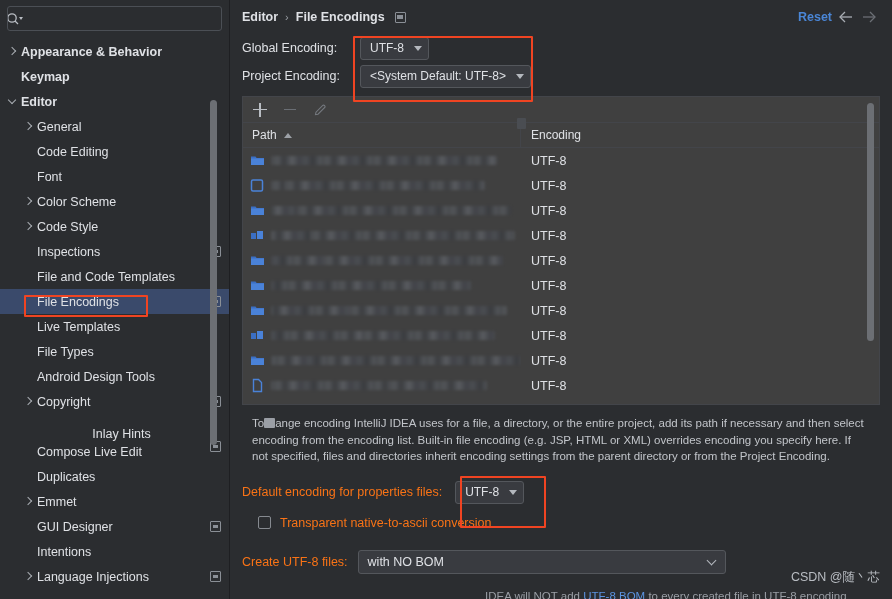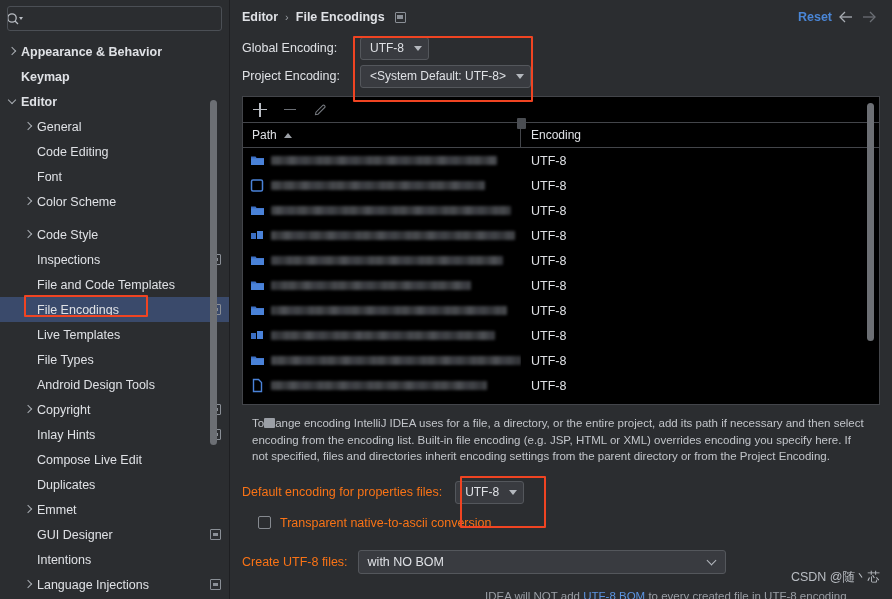--- a/index.html
+++ b/index.html
@@ -107,21 +107,21 @@
     border-radius: 3px; display: inline-flex; align-items: center;
     padding: 0 6px 0 9px; font-size: 12px; color: #dfe1e5; cursor: pointer;
     gap: 10px;
   }
   .combo .caret {
     width: 0; height: 0; border-left: 4.5px solid transparent;
     border-right: 4.5px solid transparent; border-top: 5px solid #b4b8be;
   }
   .panel-wrap {
     margin: 6px 12px 0 12px; border: 1px solid #43454a;
-    background: #000000; position: relative;
+    background: #404040; position: relative;
   }
   .tbl-toolbar {
     height: 26px; border-bottom: 1px solid #43454a;
     display: flex; align-items: center; padding-left: 9px; gap: 14px;
   }
   .tb-btn { width: 16px; height: 16px; position: relative; cursor: pointer; }
   .tb-plus::before, .tb-plus::after {
     content: ""; position: absolute; background: #b9bdc3;
   }
   .tb-plus::before { left: 7px; top: 1px; width: 1.5px; height: 14px; }
@@ -254,21 +254,21 @@
           <span class="label">Code Editing</span>
         </div>
         <div class="tree-item" style="padding-left: 22px;">
           <span class="arrow"></span>
           <span class="label">Font</span>
         </div>
         <div class="tree-item" style="padding-left: 22px;">
           <span class="arrow right"></span>
           <span class="label">Color Scheme</span>
         </div>
-        <div class="tree-item" style="padding-left: 22px; margin-top: 8px;">
+        <div class="tree-item" style="padding-left: 22px;">
           <span class="arrow right"></span>
           <span class="label">Code Style</span>
         </div>
         <div class="tree-item" style="padding-left: 22px;">
           <span class="arrow"></span>
           <span class="label">Inspections</span>
           <span class="badge-icon"></span>
         </div>
         <div class="tree-item" style="padding-left: 22px;">
           <span class="arrow"></span>
@@ -289,21 +289,21 @@
         </div>
         <div class="tree-item" style="padding-left: 22px;">
           <span class="arrow"></span>
           <span class="label">Android Design Tools</span>
         </div>
         <div class="tree-item" style="padding-left: 22px;">
           <span class="arrow right"></span>
           <span class="label">Copyright</span>
           <span class="badge-icon"></span>
         </div>
-        <div class="tree-item" style="padding-left: 22px;">
+        <div class="tree-item" style="padding-left: 22px; flex-direction: column;">
           <span class="arrow"></span>
           <span class="label">Inlay Hints</span>
           <span class="badge-icon"></span>
         </div>
         <div class="tree-item" style="padding-left: 22px;">
           <span class="arrow"></span>
           <span class="label">Compose Live Edit</span>
         </div>
         <div class="tree-item" style="padding-left: 22px;">
           <span class="arrow"></span>

